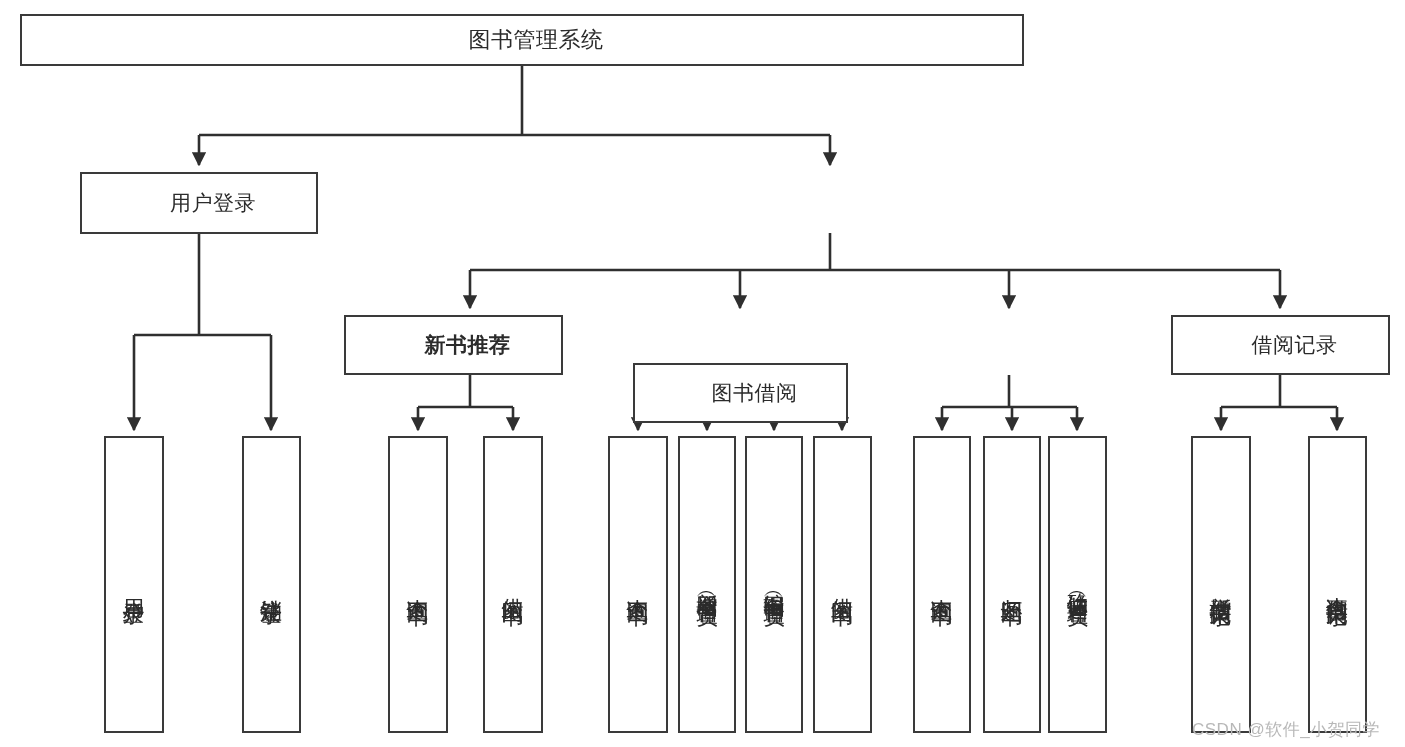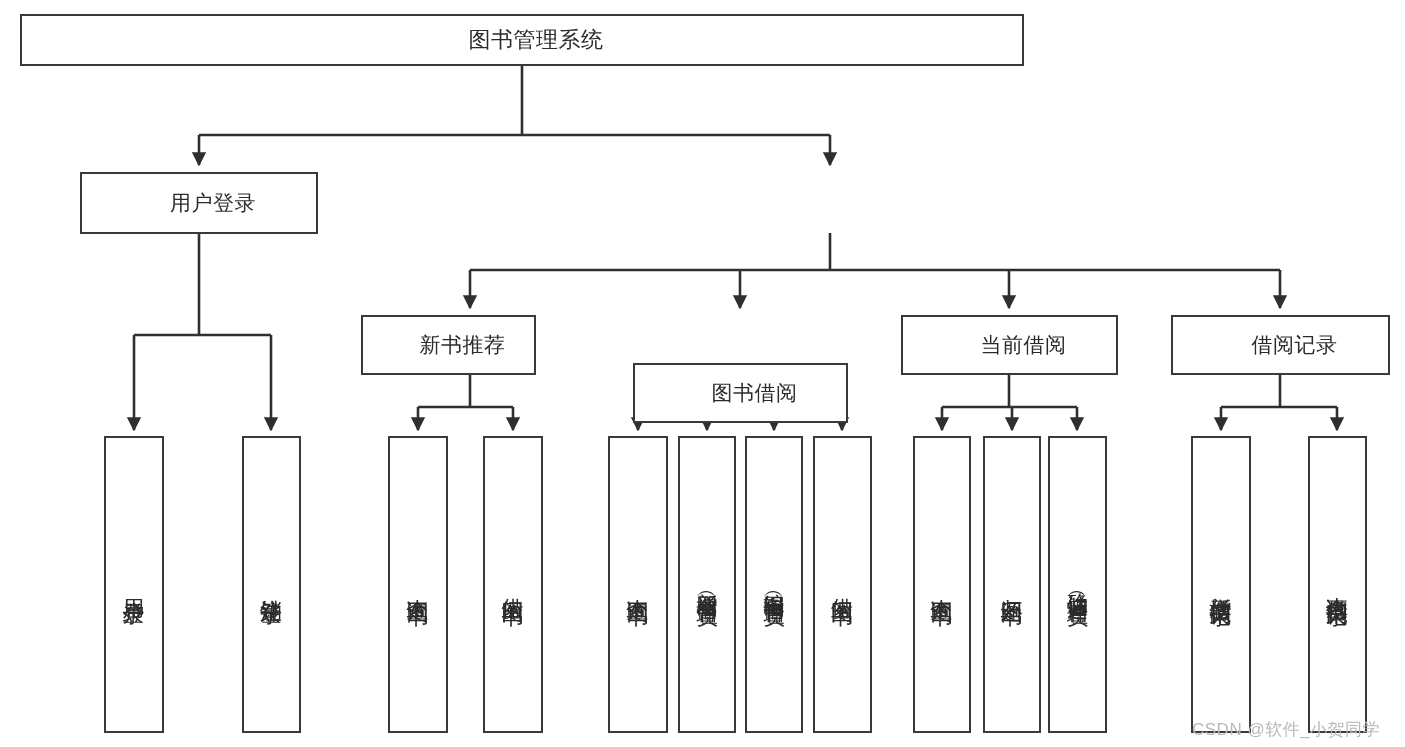--- a/index.html
+++ b/index.html
@@ -131,28 +131,25 @@
   </svg>
 
   <div class="node horiz root" style="left:20px; top:14px; width:1004px; height:52px;">
     <span class="label">图书管理系统</span>
   </div>
 
   <div class="node horiz" style="left:80px; top:172px; width:238px; height:62px;">
     <span class="label">用户登录</span>
   </div>
 
-  <div class="node horiz" style="left:361px; top:315px; width:175px; height:60px;">
+  <div class="node horiz" style="left:344px; top:315px; width:219px; height:60px;font-weight:bold;">
     <span class="label">新书推荐</span>
   </div>
   <div class="node horiz" style="left:633px; top:315px; width:215px; height:60px;margin-top:48px;">
     <span class="label">图书借阅</span>
-  </div>
-  <div class="node horiz" style="left:901px; top:315px; width:217px; height:60px;">
-    <span class="label">当前借阅</span>
   </div>
   <div class="node horiz" style="left:1171px; top:315px; width:219px; height:60px;">
     <span class="label">借阅记录</span>
   </div>
 
   <div class="node vert" style="left:104px; top:436px; width:60px; height:297px;">
     <span class="label">用户登录</span>
   </div>
   <div class="node vert" style="left:242px; top:436px; width:59px; height:297px;">
     <span class="label">注销登录</span>

